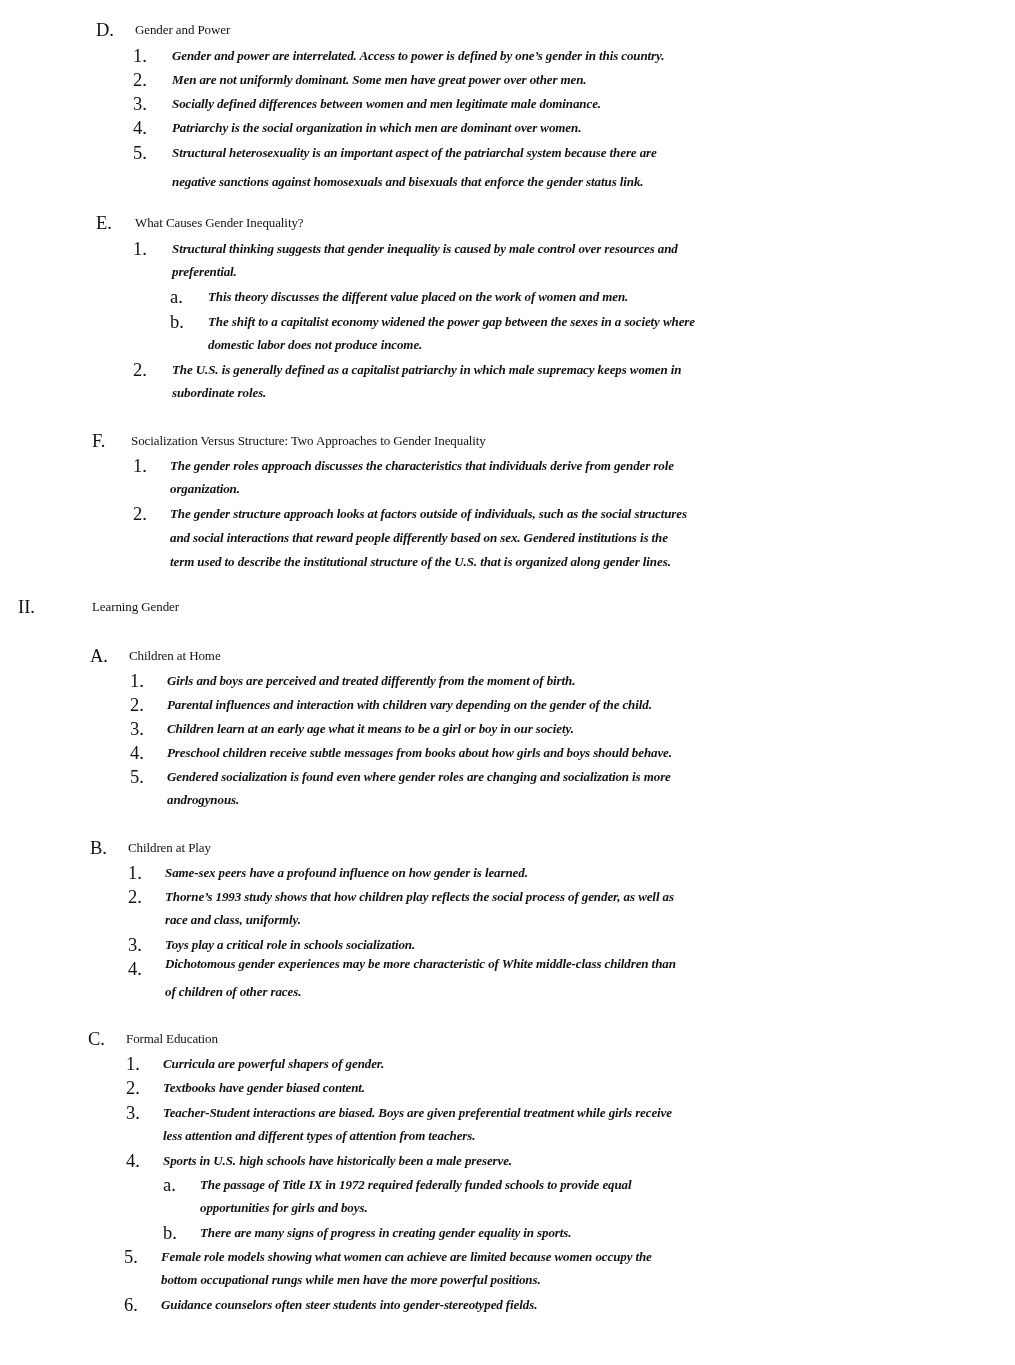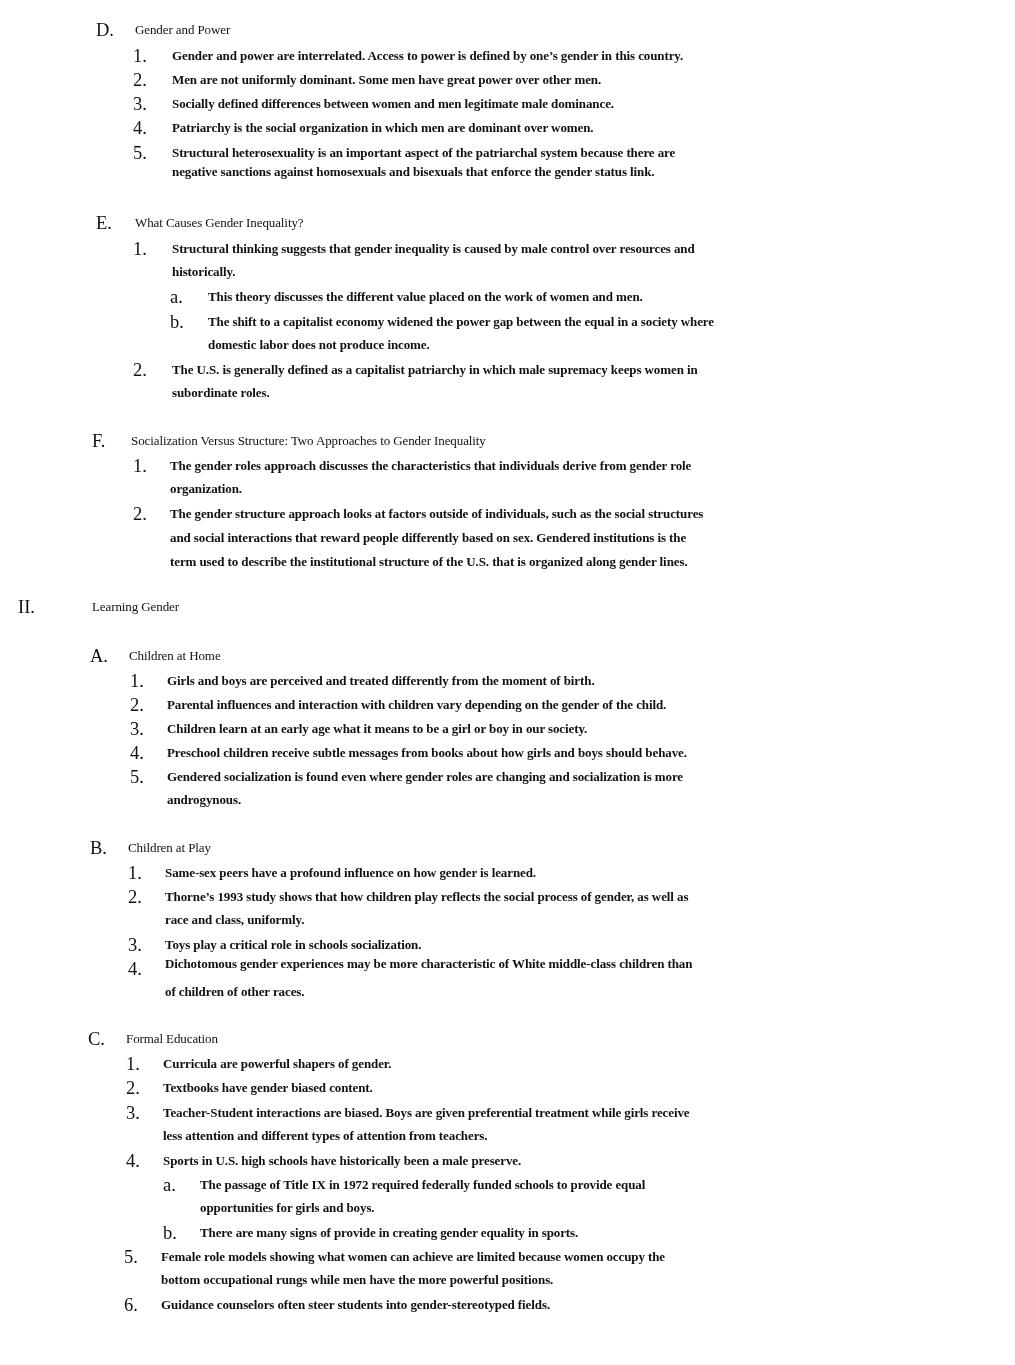--- a/index.html
+++ b/index.html
@@ -1,20 +1,20 @@
 <!DOCTYPE html>
 <html><head>
 <meta charset="utf-8">
 <style>
   html, body { margin: 0; padding: 0; background: #ffffff; }
   body { width: 1015px; height: 1365px; position: relative; overflow: hidden;
          font-family: "Liberation Serif", "DejaVu Serif", serif; color: #111; }
   .page { position: absolute; left: 0; top: 0; width: 1015px; height: 1365px; background: #fff; }
   .ln { position: absolute; font-size: 13px; line-height: 22px; white-space: nowrap; letter-spacing: -0.1px; }
-  .item { font-weight: 600; }
+  .item { font-weight: 600; font-style: italic; }
   .head { font-weight: 400; }
   .mk { position: absolute; font-size: 18.5px; line-height: 22px; white-space: nowrap; }
 </style>
 </head>
 <body>
 
 <div class="page">
 
   <div>
     <span class="mk head" style="left:96px;top:19px">D.</span>
@@ -27,36 +27,36 @@
     <span class="ln item" style="left:172px;top:69px">Men are not uniformly dominant.  Some men have great power over other men.</span>
 
     <span class="mk" style="left:133px;top:93px">3.</span>
     <span class="ln item" style="left:172px;top:93px">Socially defined differences between women and men legitimate male dominance.</span>
 
     <span class="mk" style="left:133px;top:117px">4.</span>
     <span class="ln item" style="left:172px;top:117px">Patriarchy is the social organization in which men are dominant over women.</span>
 
     <span class="mk" style="left:133px;top:142px">5.</span>
     <span class="ln item" style="left:172px;top:142px">Structural heterosexuality is an important aspect of the patriarchal system because there are</span>
-    <span class="ln item" style="left:172px;top:161px">negative sanctions against homosexuals and bisexuals that enforce the gender status link.</span>
+    <span class="ln item" style="left:172px;top:171px">negative sanctions against homosexuals and bisexuals that enforce the gender status link.</span>
   </div>
 
   <div>
     <span class="mk head" style="left:96px;top:212px">E.</span>
     <span class="ln head" style="left:135px;top:212px">What Causes Gender Inequality?</span>
 
     <span class="mk" style="left:133px;top:238px">1.</span>
     <span class="ln item" style="left:172px;top:238px">Structural thinking suggests that gender inequality is caused by male control over resources and</span>
-    <span class="ln item" style="left:172px;top:261px">historically.</span>
+    <span class="ln item" style="left:172px;top:261px">preferential.</span>
 
     <span class="mk" style="left:170px;top:286px">a.</span>
     <span class="ln item" style="left:208px;top:286px">This theory discusses the different value placed on the work of women and men.</span>
 
     <span class="mk" style="left:170px;top:311px">b.</span>
-    <span class="ln item" style="left:208px;top:311px">The shift to a capitalist economy widened the power gap between the equal in a society where</span>
+    <span class="ln item" style="left:208px;top:311px">The shift to a capitalist economy widened the power gap between the sexes in a society where</span>
     <span class="ln item" style="left:208px;top:334px">domestic labor does not produce income.</span>
 
     <span class="mk" style="left:133px;top:359px">2.</span>
     <span class="ln item" style="left:172px;top:359px">The U.S. is generally defined as a capitalist patriarchy in which male supremacy keeps women in</span>
     <span class="ln item" style="left:172px;top:382px">subordinate roles.</span>
   </div>
 
   <div>
     <span class="mk head" style="left:92px;top:430px">F.</span>
     <span class="ln head" style="left:131px;top:430px">Socialization Versus Structure:  Two Approaches to Gender Inequality</span>
@@ -130,21 +130,21 @@
       <span class="ln item" style="left:163px;top:1125px">less attention and different types of attention from teachers.</span>
 
       <span class="mk" style="left:126px;top:1150px">4.</span>
       <span class="ln item" style="left:163px;top:1150px">Sports in U.S. high schools have historically been a male preserve.</span>
 
       <span class="mk" style="left:163px;top:1174px">a.</span>
       <span class="ln item" style="left:200px;top:1174px">The passage of Title IX in 1972 required federally funded schools to provide equal</span>
       <span class="ln item" style="left:200px;top:1197px">opportunities for girls and boys.</span>
 
       <span class="mk" style="left:163px;top:1222px">b.</span>
-      <span class="ln item" style="left:200px;top:1222px">There are many signs of provide in creating gender equality in sports.</span>
+      <span class="ln item" style="left:200px;top:1222px">There are many signs of progress in creating gender equality in sports.</span>
 
       <span class="mk" style="left:124px;top:1246px">5.</span>
       <span class="ln item" style="left:161px;top:1246px">Female role models showing what women can achieve are limited because women occupy the</span>
       <span class="ln item" style="left:161px;top:1269px">bottom occupational rungs while men have the more powerful positions.</span>
 
       <span class="mk" style="left:124px;top:1294px">6.</span>
       <span class="ln item" style="left:161px;top:1294px">Guidance counselors often steer students into gender-stereotyped fields.</span>
     </div>
   </div>
 </div>

